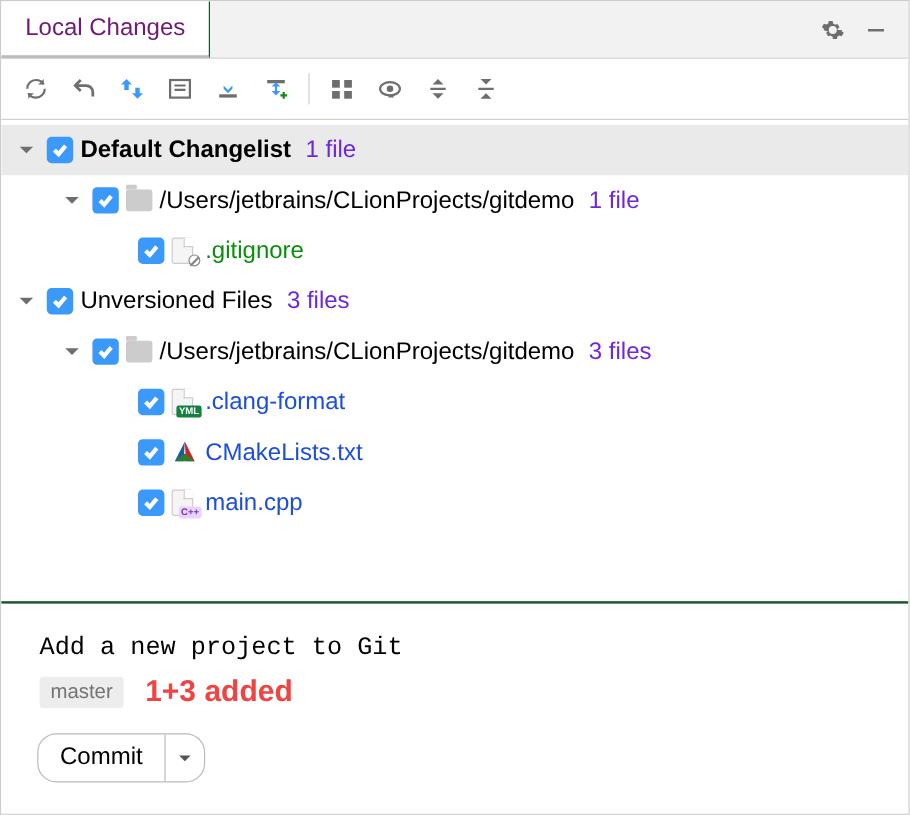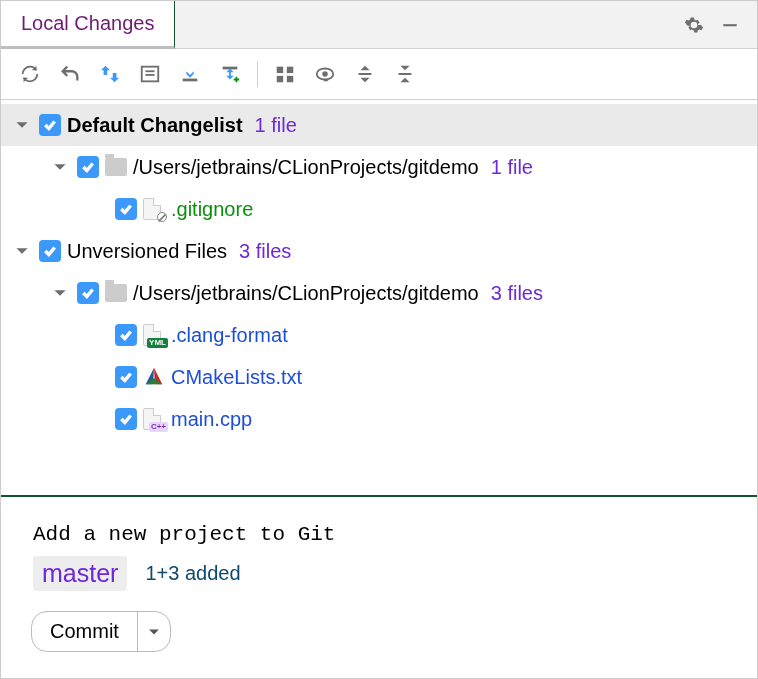--- a/index.html
+++ b/index.html
@@ -26,22 +26,22 @@
 .folder{width:22px;height:18px;background:#ccc;border-radius:2px;position:relative;margin-top:2px}
 .folder:before{content:"";position:absolute;top:-4px;left:0;width:9px;height:4px;background:#ccc;border-radius:1px 1px 0 0}
 .doc{width:18px;height:22px;background:#f5f5f5;border:1px solid #ccc;border-radius:2px;position:relative}
 .doc:after{content:"";position:absolute;top:-1px;right:-1px;width:7px;height:7px;background:#fff;border-left:1px solid #ccc;border-bottom:1px solid #ccc}
 .badge{position:absolute;bottom:-2px;right:-3px;font-size:8px;font-weight:700;padding:0 2px;border-radius:2px;line-height:10px}
 .yml{background:#15803d;color:#fff}
 .cpp{background:#e8d5ff;color:#7b2fb5}
 .commit-area{border-top:2px solid #14532d;background:#fff;padding:12px}
 .msg{font-family:"Courier New",monospace;font-size:21px;padding:14px 20px 6px}
 .status{display:flex;align-items:center;gap:18px;padding:4px 20px 12px}
-.branch{background:#ededed;padding:3px 9px;border-radius:3px;color:#6d28d9;font-size:25px}
-.added{color:#0c4a6e;font-size:20px;font-weight:400}
+.branch{background:#ededed;padding:3px 9px;border-radius:3px;color:#737373;font-size:17px}
+.added{color:#ef4444;font-size:25px;font-weight:700}
 .bottom{display:flex;align-items:center;padding:8px 18px 14px;gap:14px}
 .commit-btn{display:flex;border:1px solid #bbb;border-radius:16px;overflow:hidden;cursor:pointer}
 .commit-btn .lbl{padding:8px 18px;font-size:20px}
 .commit-btn .drop{border-left:1px solid #bbb;padding:8px 10px;display:flex;align-items:center}
 .amend-wrap{margin-left:auto;display:flex;align-items:center;gap:10px}
 svg{display:block}
 </style>
 </head>
 <body>
 

